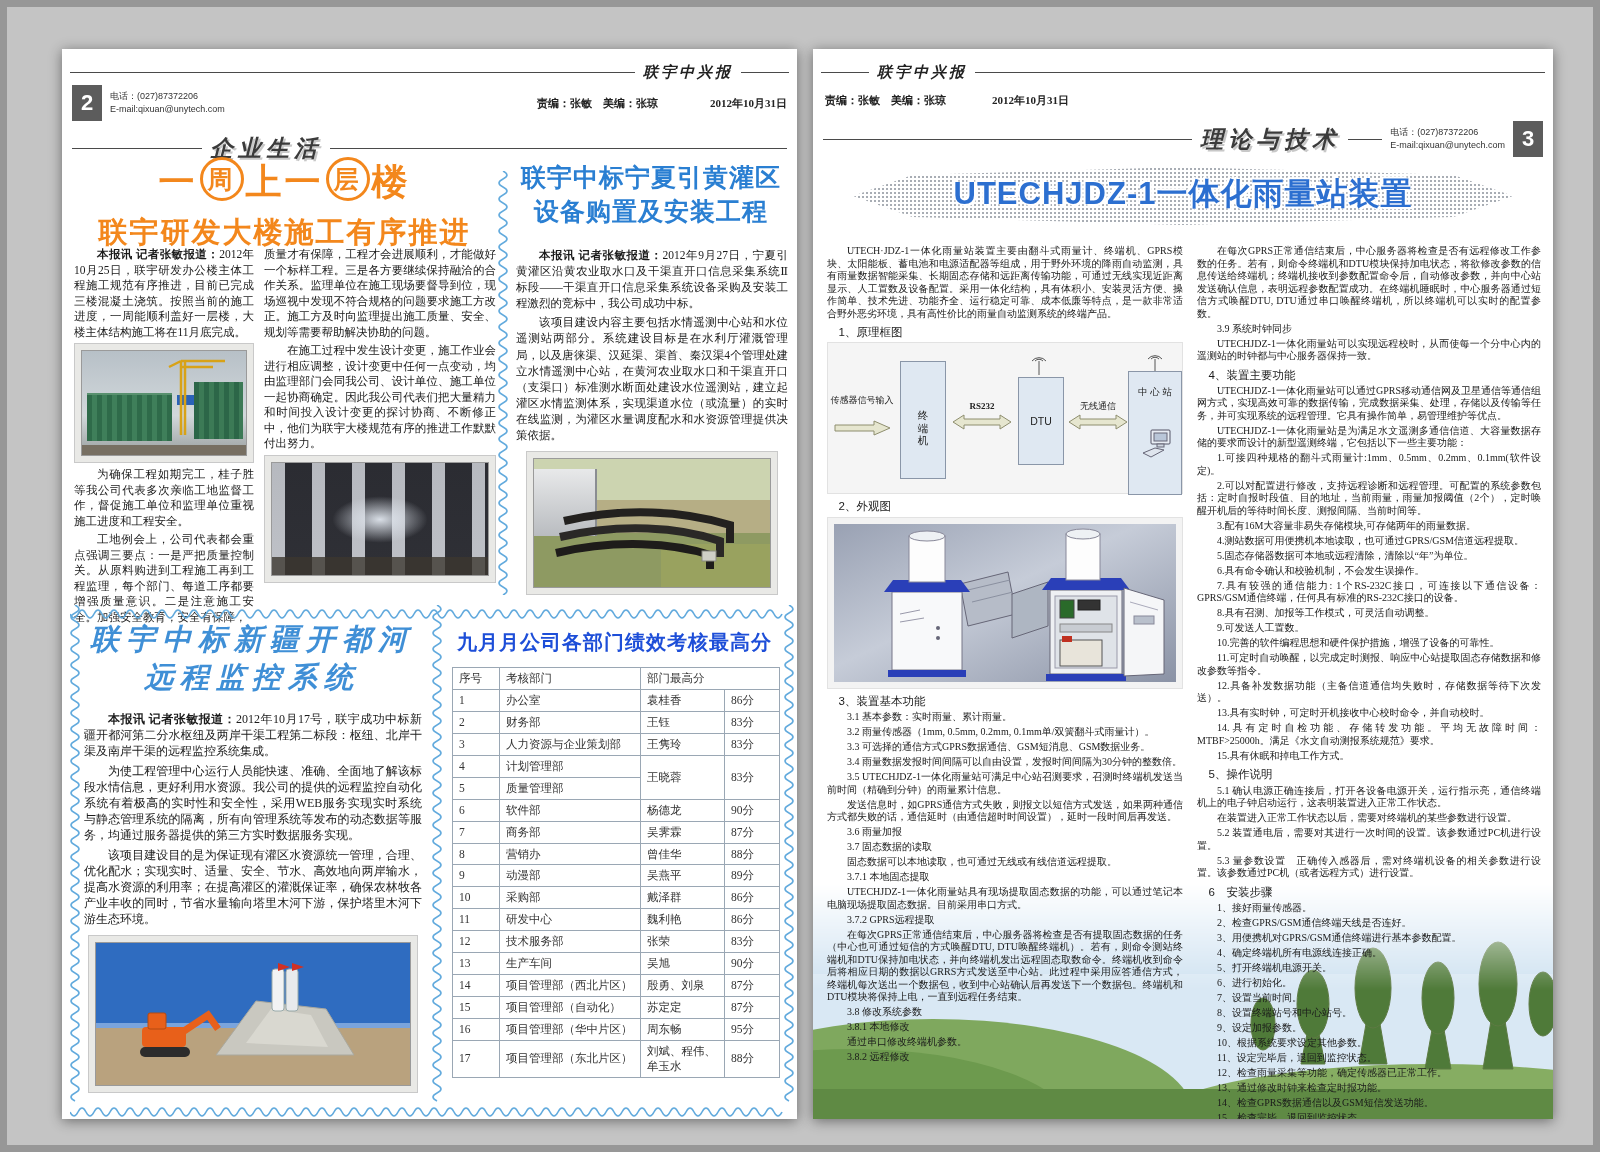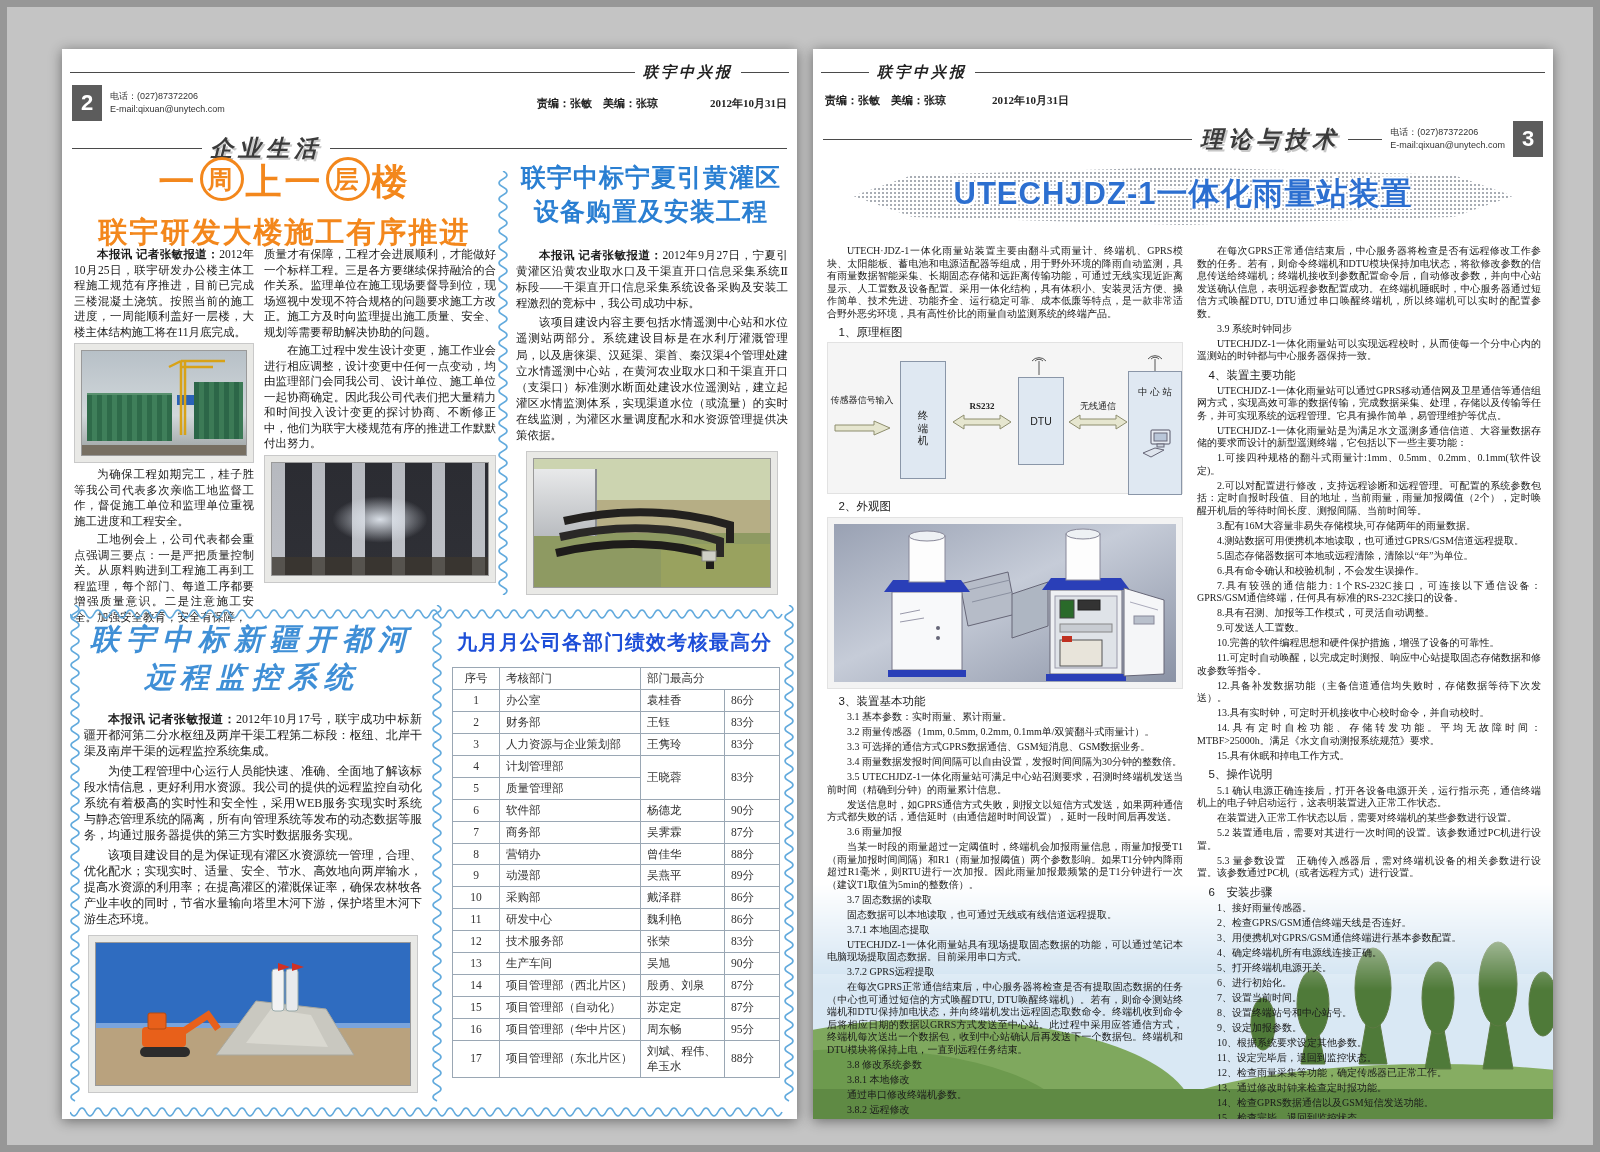--- a/index.html
+++ b/index.html
@@ -54,21 +54,21 @@
   .art>*{position:absolute;}
 
   
   .wave{position:absolute;overflow:visible;pointer-events:none;}
 
   
   table.scores{border-collapse:collapse;width:100%;font-size:11.5px;color:#333;
                font-family:"Liberation Serif","DejaVu Serif",serif;}
   table.scores td,table.scores th{border:1px solid #9aa7b4;padding:3px 6px;font-weight:normal;
                text-align:left;line-height:1.3;}
-  table.scores .c{text-align:center;}
+  table.scores .c{text-align:left;}
 
   
   .band{position:absolute;left:40px;top:118px;width:660px;height:58px;
         background-image:radial-gradient(#a8adb4 0.9px,transparent 1.1px);
         background-size:4px 4px;
         clip-path:polygon(0 50%,9% 14%,50% 0,91% 14%,100% 50%,91% 86%,50% 100%,9% 86%);}
   .bandtitle{position:absolute;left:40px;top:124px;width:660px;text-align:center;
         font-family:"Liberation Sans",sans-serif;font-weight:900;font-size:31px;color:#2c6fd0;
         letter-spacing:1px;
         text-shadow:0 0 4px #fff,0 0 4px #fff,2px 2px 0 #fff,-2px -2px 0 #fff;}
@@ -435,21 +435,20 @@
       </div>
 
       <div class="h3head">3、装置基本功能</div>
       <p>3.1 基本参数：实时雨量、累计雨量。</p>
       <p>3.2 雨量传感器（1mm, 0.5mm, 0.2mm, 0.1mm单/双簧翻斗式雨量计）。</p>
       <p>3.3 可选择的通信方式GPRS数据通信、GSM短消息、GSM数据业务。</p>
       <p>3.4 雨量数据发报时间间隔可以自由设置，发报时间间隔为30分钟的整数倍。</p>
       <p>3.5 UTECHJDZ-1一体化雨量站可满足中心站召测要求，召测时终端机发送当前时间（精确到分钟）的雨量累计信息。</p>
       <p>发送信息时，如GPRS通信方式失败，则报文以短信方式发送，如果两种通信方式都失败的话，通信延时（由通信超时时间设置），延时一段时间后再发送。</p>
       <p>3.6 雨量加报</p>
-      <p>当某一时段的雨量超过一定阈值时，终端机会加报雨量信息，雨量加报受T1（雨量加报时间间隔）和R1（雨量加报阈值）两个参数影响。如果T1分钟内降雨超过R1毫米，则RTU进行一次加报。因此雨量加报最频繁的是T1分钟进行一次（建议T1取值为5min的整数倍）。</p>
       <p>3.7 固态数据的读取</p>
       <p>固态数据可以本地读取，也可通过无线或有线信道远程提取。</p>
       <p>3.7.1 本地固态提取</p>
       <p>UTECHJDZ-1一体化雨量站具有现场提取固态数据的功能，可以通过笔记本电脑现场提取固态数据。目前采用串口方式。</p>
       <p>3.7.2 GPRS远程提取</p>
       <p>在每次GPRS正常通信结束后，中心服务器将检查是否有提取固态数据的任务（中心也可通过短信的方式唤醒DTU, DTU唤醒终端机）。若有，则命令测站终端机和DTU保持加电状态，并向终端机发出远程固态取数命令。终端机收到命令后将相应日期的数据以GRRS方式发送至中心站。此过程中采用应答通信方式，终端机每次送出一个数据包，收到中心站确认后再发送下一个数据包。终端机和DTU模块将保持上电，一直到远程任务结束。</p>
       <p>3.8 修改系统参数</p>
       <p>3.8.1 本地修改</p>
       <p>通过串口修改终端机参数。</p>
       <p>3.8.2 远程修改</p>

